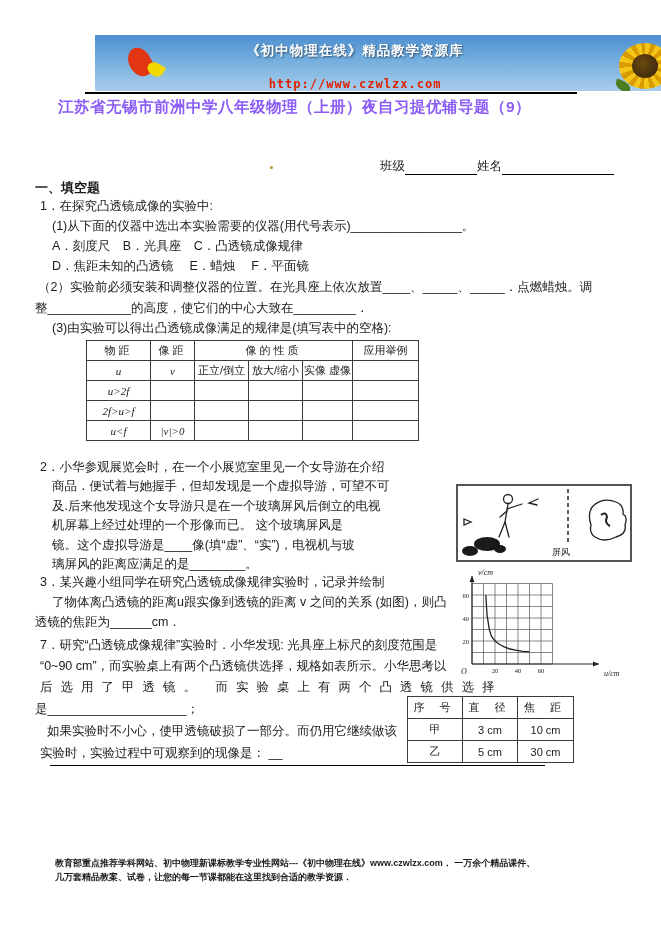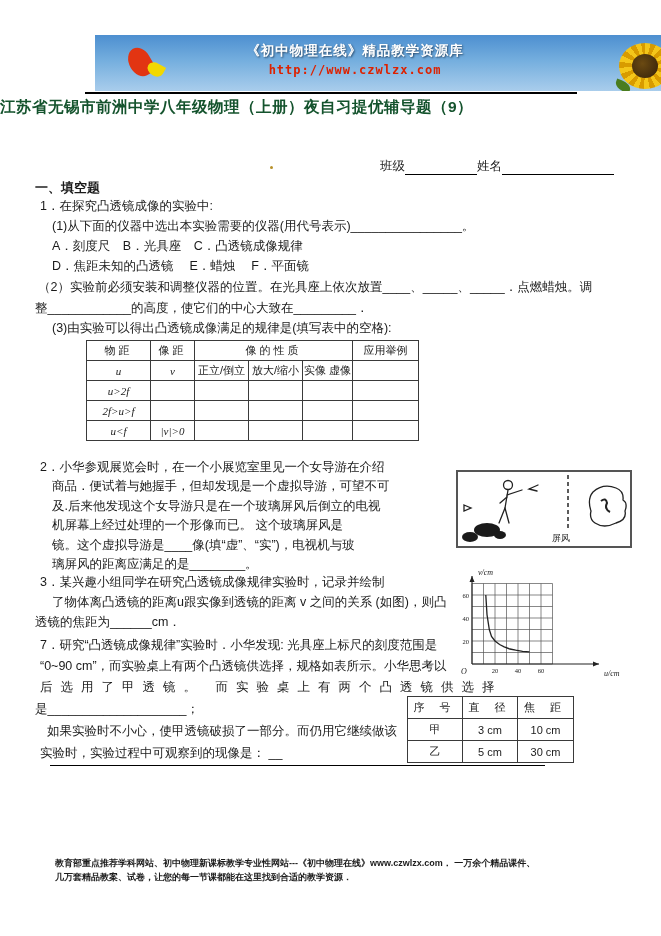--- a/index.html
+++ b/index.html
@@ -9,52 +9,52 @@
     overflow:hidden;margin:0 auto;
   }
   .abs{position:absolute;white-space:nowrap;}
   
   .banner{position:absolute;left:95px;top:35px;width:580px;height:56px;
     background:linear-gradient(180deg,#4d8fd0 0%,#74aede 45%,#a9cdec 100%);overflow:hidden;}
   .banner-rule{position:absolute;left:85px;top:92px;width:492px;height:2px;background:#000;}
   .banner-text{position:absolute;left:110px;top:7px;width:300px;text-align:center;}
   .banner-title{color:#fff;font-weight:bold;font-size:13.5px;letter-spacing:1px;
     text-shadow:1px 1px 2px #2a4a6a;}
-  .banner-url{margin-top:3px;color:#dd2200;font-family:"DejaVu Sans Mono",monospace;
+  .banner-url{margin-top:17px;color:#dd2200;font-family:"DejaVu Sans Mono",monospace;
     font-size:12px;font-weight:bold;letter-spacing:1px;}
   .drop{position:absolute;border-radius:0 50% 55% 50%;}
   .drop-red{left:34px;top:12px;width:22px;height:30px;background:#e23512;transform:rotate(150deg);}
   .drop-yellow{left:54px;top:26px;width:13px;height:17px;background:#f2d800;transform:rotate(120deg);}
   .sunflower{position:absolute;right:4px;top:8px;width:52px;height:46px;}
   .petals{position:absolute;inset:0;border-radius:50%;
     background:repeating-conic-gradient(#f4c61a 0 14deg,#d89b00 14deg 28deg);}
   .core{position:absolute;left:13px;top:11px;width:26px;height:24px;border-radius:50%;
     background:radial-gradient(circle at 40% 40%,#6b4a12,#33200a);}
   .leaf{position:absolute;left:-4px;bottom:-2px;width:16px;height:10px;background:#4a7d1f;
     border-radius:0 70% 0 70%;transform:rotate(20deg);}
   
-  .doc-title{position:absolute;left:0;top:97px;width:589px;
-    color:#14532d;font-weight:bold;font-size:15.5px;letter-spacing:0.5px;}
+  .doc-title{position:absolute;left:0;top:97px;width:589px;text-align:center;
+    color:#8b5cf6;font-weight:bold;font-size:15.5px;letter-spacing:0.5px;}
   .meta{position:absolute;left:380px;top:158px;font-size:12.5px;}
   .blank{display:inline-block;border-bottom:1px solid #000;height:13px;vertical-align:bottom;}
   .stray-dot{position:absolute;left:270px;top:166px;width:3px;height:3px;border-radius:50%;background:#b8912a;}
   .section-h{font-weight:bold;font-size:13px;}
   .bodyline{font-size:12.5px;}
   .spread{letter-spacing:8px;}
   
   table{border-collapse:collapse;table-layout:fixed;padding-left:24px;}
   .t1{position:absolute;left:86px;top:340px;width:332px;font-size:11px;}
   .t1 td{border:1px solid #3a3a3a;height:19px;text-align:center;padding:0;overflow:hidden;}
   .t1 .hdr{letter-spacing:3px;}
   .t2{position:absolute;left:407px;top:696px;width:166px;font-size:11px;}
   .t2 td{border:1px solid #3a3a3a;height:21px;text-align:center;padding:0;}
   .t2 .hdr{letter-spacing:6px;}
   .math{font-family:"Liberation Serif","DejaVu Serif",serif;font-style:italic;}
   
-  .fig2{position:absolute;left:456px;top:470px;width:172px;height:74px;border:2px solid #555;}
+  .fig2{position:absolute;left:456px;top:484px;width:172px;height:74px;border:2px solid #555;}
   .graph{position:absolute;left:447px;top:564px;width:186px;height:124px;}
   .q4-longline{position:absolute;left:50px;top:765px;width:495px;height:1px;background:#000;}
   
   .footer{position:absolute;left:55px;width:566px;font-size:9px;font-weight:bold;color:#1c1c1c;}
   .tick{font-size:6.5px;fill:#222;font-family:"Liberation Serif",serif;}
   .axlabel{font-size:8px;fill:#222;font-family:"Liberation Serif",serif;font-style:italic;}
 </style>
 </head>
 <body>
 

